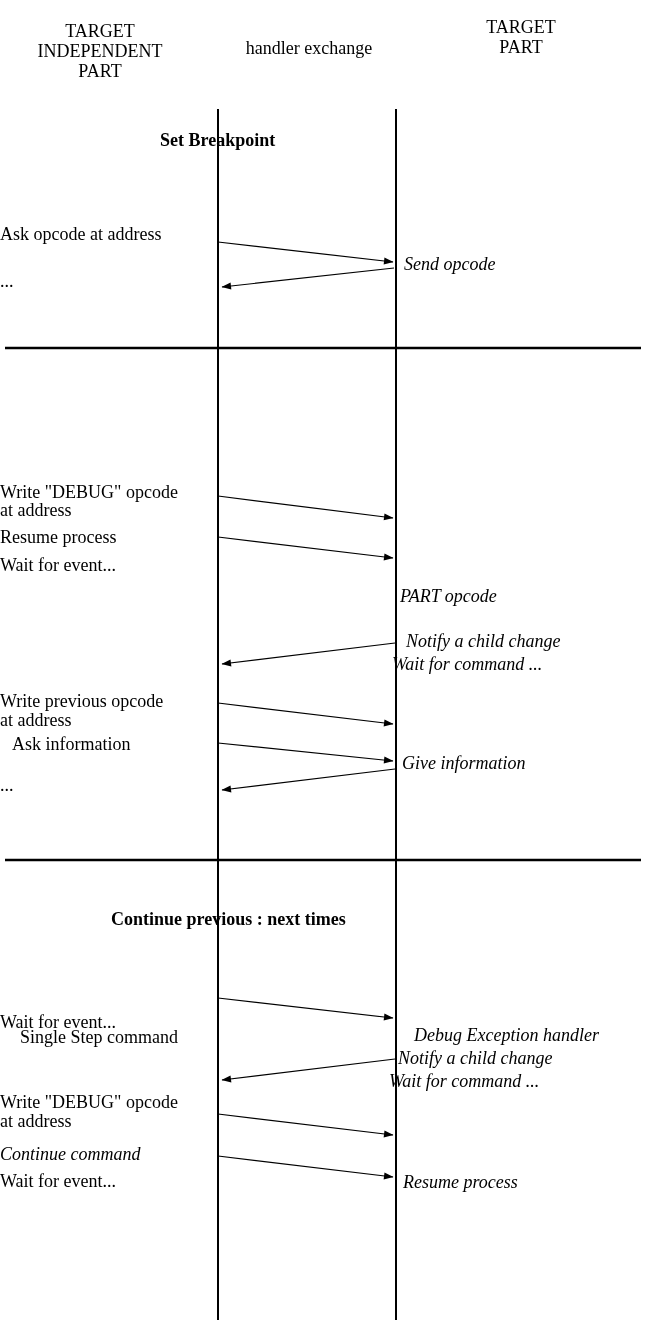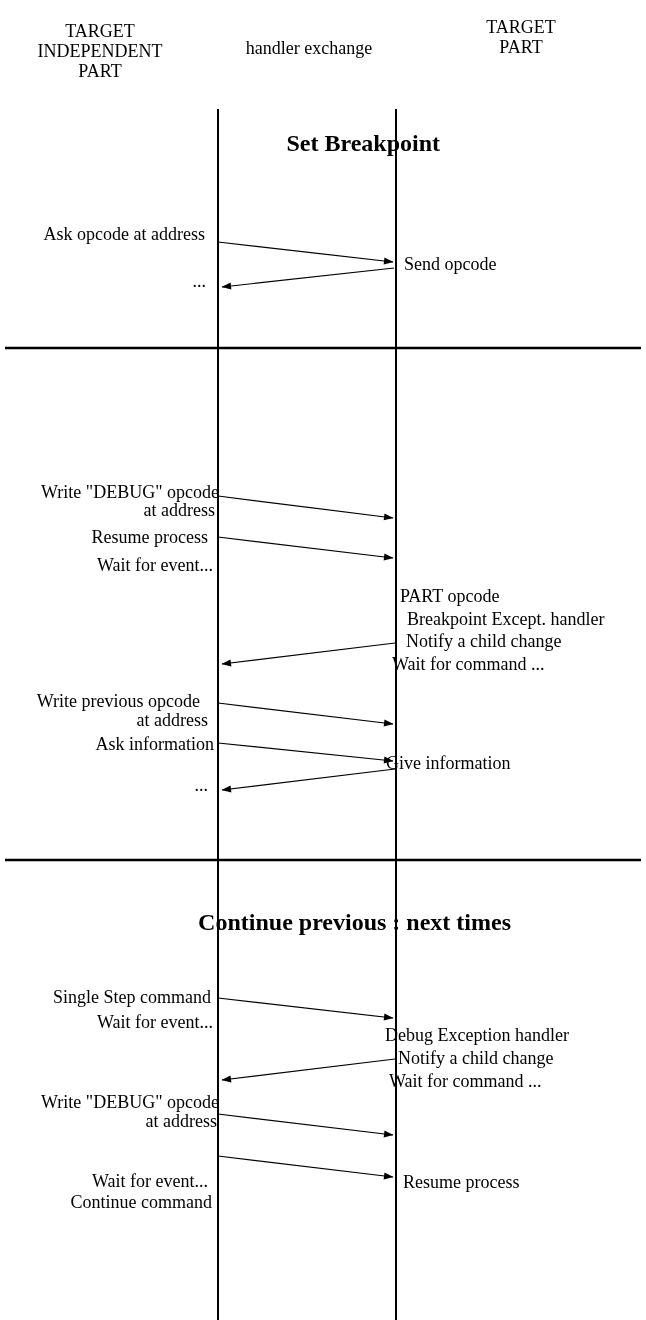--- a/index.html
+++ b/index.html
@@ -18,34 +18,34 @@
     left: 0; top: 0;
     width: 646px; height: 1320px;
   }
   .lbl {
     position: absolute;
     font-size: 18px;
     line-height: 19px;
     white-space: nowrap;
     color: #000;
   }
-  .lbl.right-col { text-align: right; }
-  .lbl.left-col  { text-align: right; }
+  .lbl.right-col { text-align: right; font-style: italic; }
+  .lbl.left-col  { }
   .hdr {
     position: absolute;
     font-size: 18px;
     line-height: 20px;
     text-align: center;
     white-space: nowrap;
   }
   .sec-title {
     position: absolute;
-    font-size: 24px;
+    font-size: 18px;
     font-weight: bold;
-    text-align: right;
+    text-align: left;
     white-space: nowrap;
   }
 </style>
 </head>
 <body>
 
 <div id="canvas">
 
   <svg id="lines-svg" viewBox="0 0 646 1320" xmlns="http://www.w3.org/2000/svg">
     <defs>
@@ -95,38 +95,37 @@
   <div class="lbl right-col" style="left:404px; top:239px;">Send opcode</div>
   <div class="lbl left-col" style="left:0px; top:256px; width:206px;">...</div>
 
 
   <div class="lbl left-col" style="left:0px; top:467px; width:219px;">Write "DEBUG" opcode</div>
   <div class="lbl left-col" style="left:0px; top:485px; width:215px;">at address</div>
   <div class="lbl left-col" style="left:0px; top:512px; width:208px;">Resume process</div>
   <div class="lbl left-col" style="left:0px; top:540px; width:213px;">Wait for event...</div>
 
   <div class="lbl right-col" style="left:400px; top:571px;">PART opcode</div>
-  <div class="lbl right-col" style="left:407px; top:594px;">Breakpoint Except. handler</div>
   <div class="lbl right-col" style="left:406px; top:616px;">Notify a child change</div>
   <div class="lbl right-col" style="left:392px; top:639px;">Wait for command ...</div>
 
   <div class="lbl left-col" style="left:0px; top:676px; width:200px;">Write previous opcode</div>
   <div class="lbl left-col" style="left:0px; top:695px; width:208px;">at address</div>
-  <div class="lbl left-col" style="left:0px; top:719px; width:214px;">Ask information</div>
-  <div class="lbl right-col" style="left:386px; top:738px;">Give information</div>
+  <div class="lbl left-col" style="left:12px; top:719px; width:214px;">Ask information</div>
+  <div class="lbl right-col" style="left:402px; top:738px;">Give information</div>
   <div class="lbl left-col" style="left:0px; top:760px; width:208px;">...</div>
 
   <div class="sec-title" style="left:111px; top:893px; width:400px;">Continue previous : next times</div>
 
-  <div class="lbl left-col" style="left:0px; top:972px; width:211px;">Single Step command</div>
+  <div class="lbl left-col" style="left:0px; top:1012px; width:211px;padding-left:20px;">Single Step command</div>
   <div class="lbl left-col" style="left:0px; top:997px; width:213px;">Wait for event...</div>
 
-  <div class="lbl right-col" style="left:385px; top:1010px;">Debug Exception handler</div>
+  <div class="lbl right-col" style="left:414px; top:1010px;">Debug Exception handler</div>
   <div class="lbl right-col" style="left:398px; top:1033px;">Notify a child change</div>
   <div class="lbl right-col" style="left:389px; top:1056px;">Wait for command ...</div>
 
   <div class="lbl left-col" style="left:0px; top:1077px; width:219px;">Write "DEBUG" opcode</div>
   <div class="lbl left-col" style="left:0px; top:1096px; width:217px;">at address</div>
-  <div class="lbl left-col" style="left:0px; top:1177px; width:212px;">Continue command</div>
+  <div class="lbl left-col" style="left:0px; top:1129px; width:212px;font-style:italic;">Continue command</div>
   <div class="lbl left-col" style="left:0px; top:1156px; width:208px;">Wait for event...</div>
   <div class="lbl right-col" style="left:403px; top:1157px;">Resume process</div>
 
 </div>
 
 </body></html>

